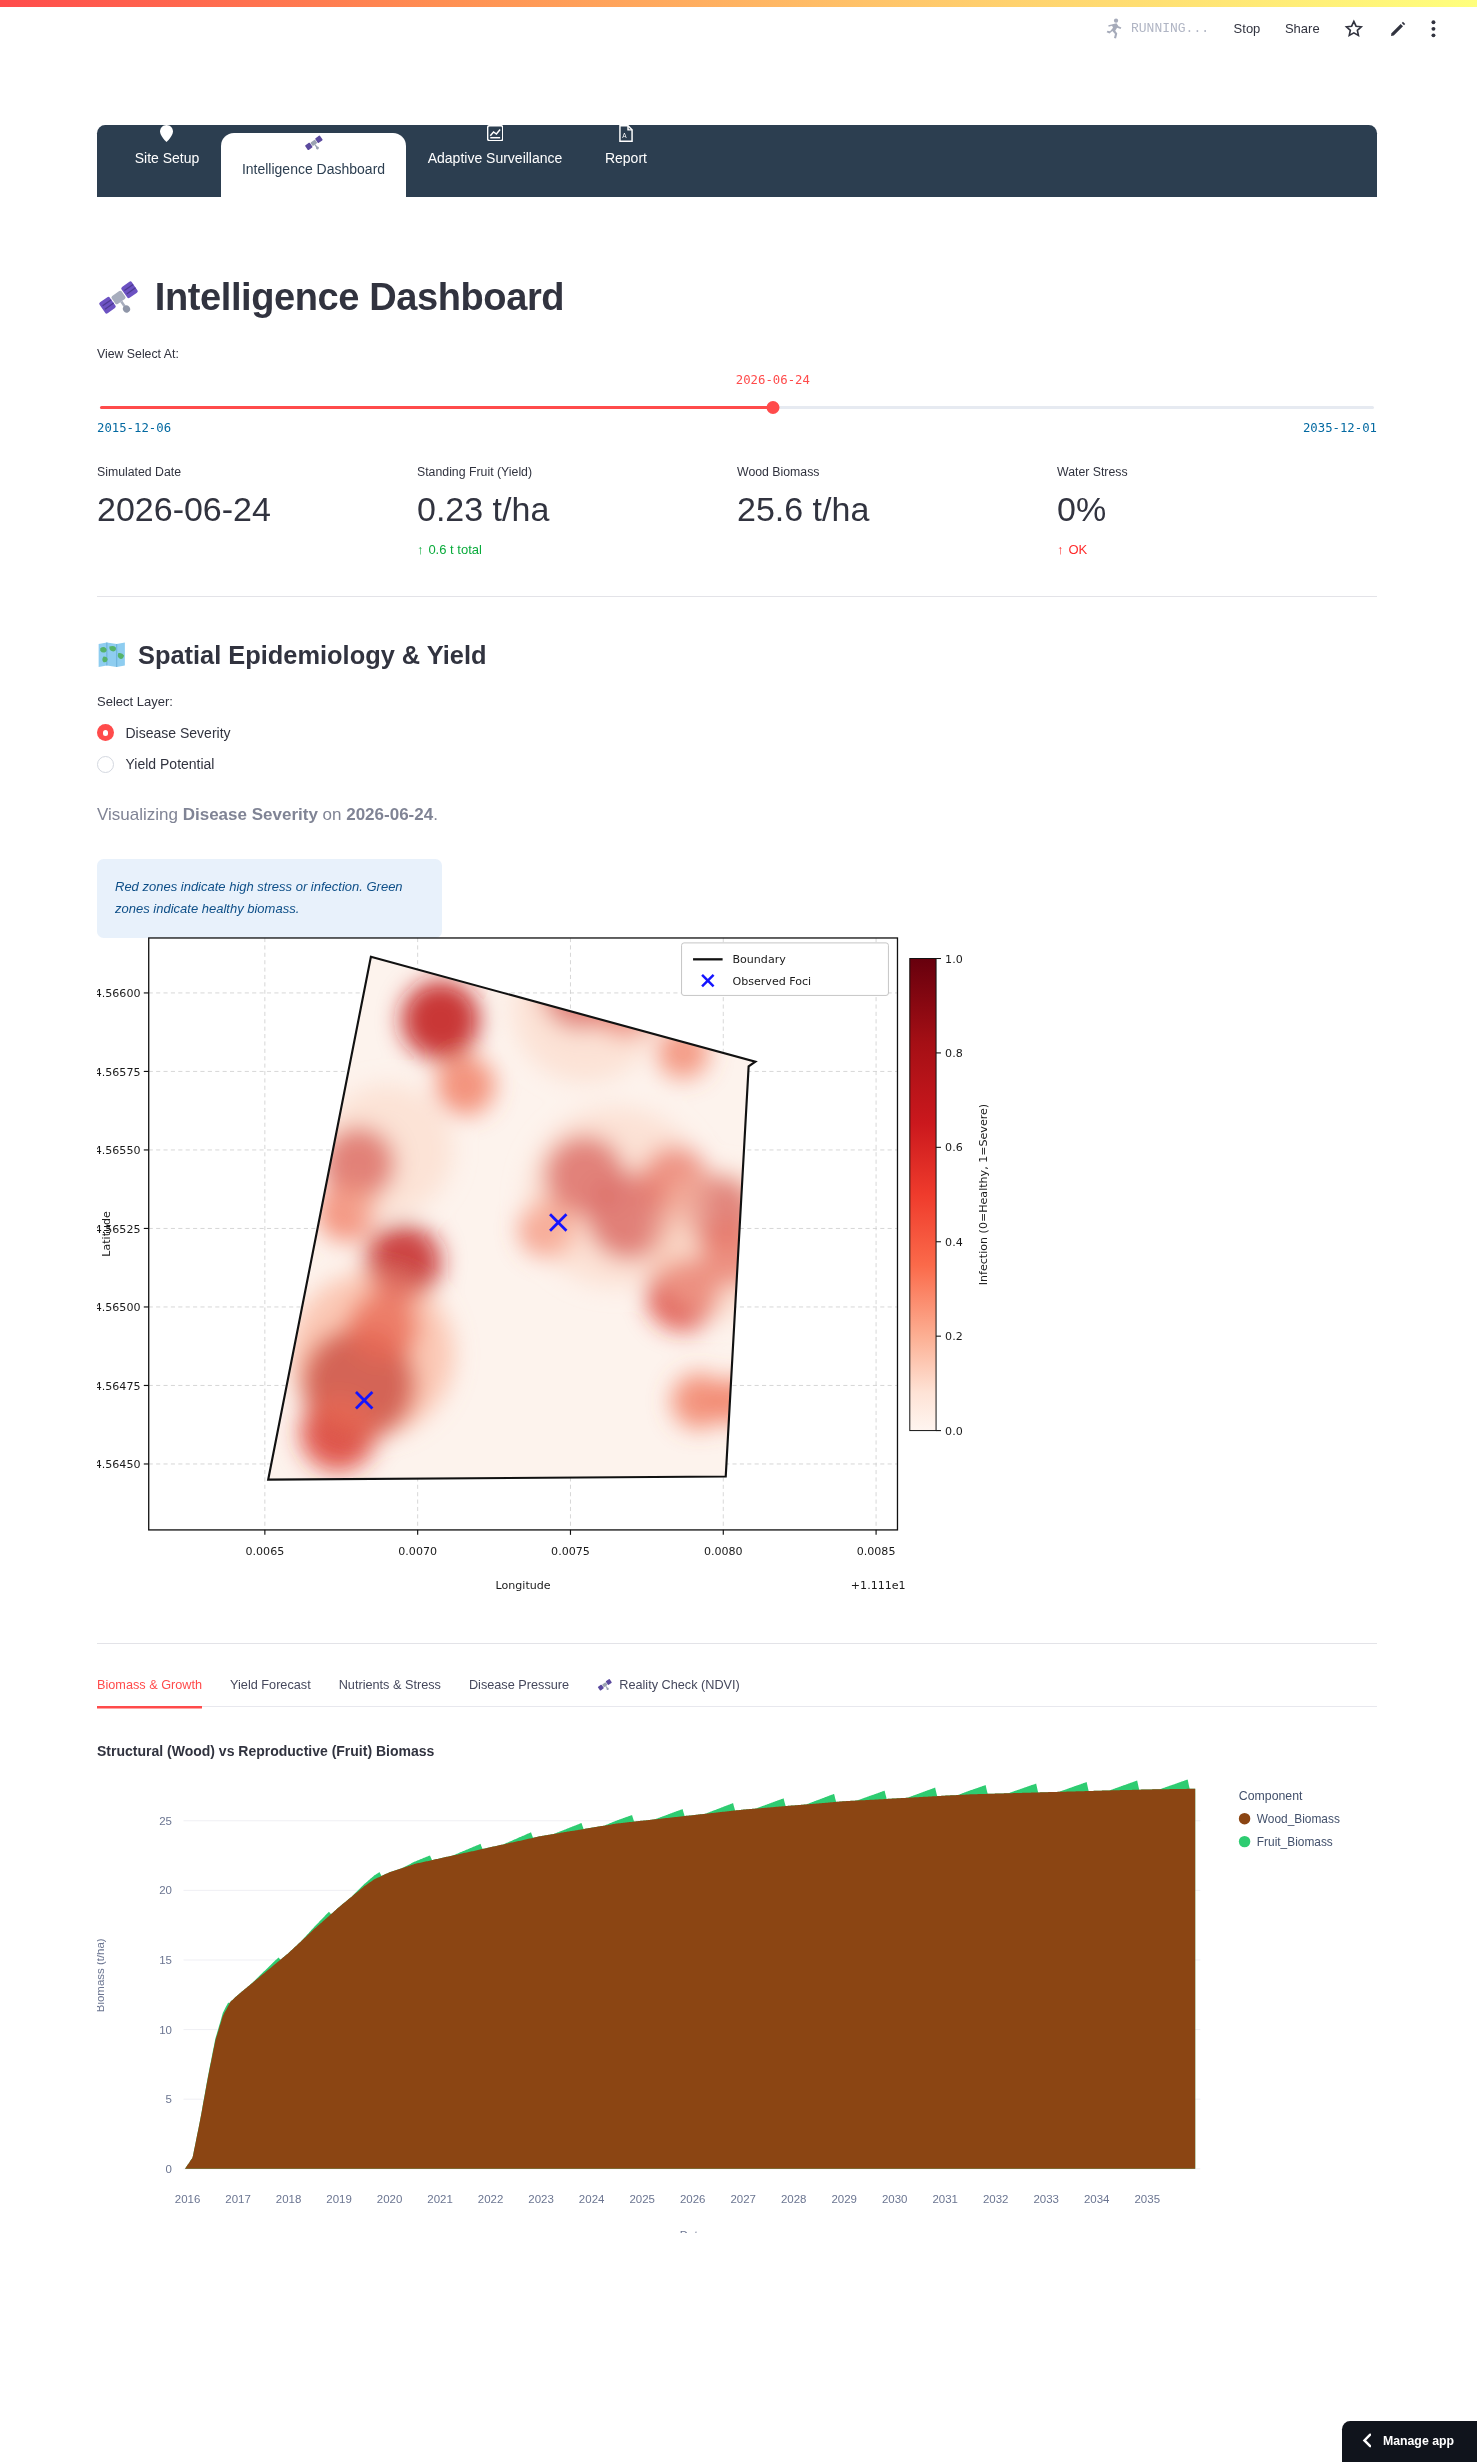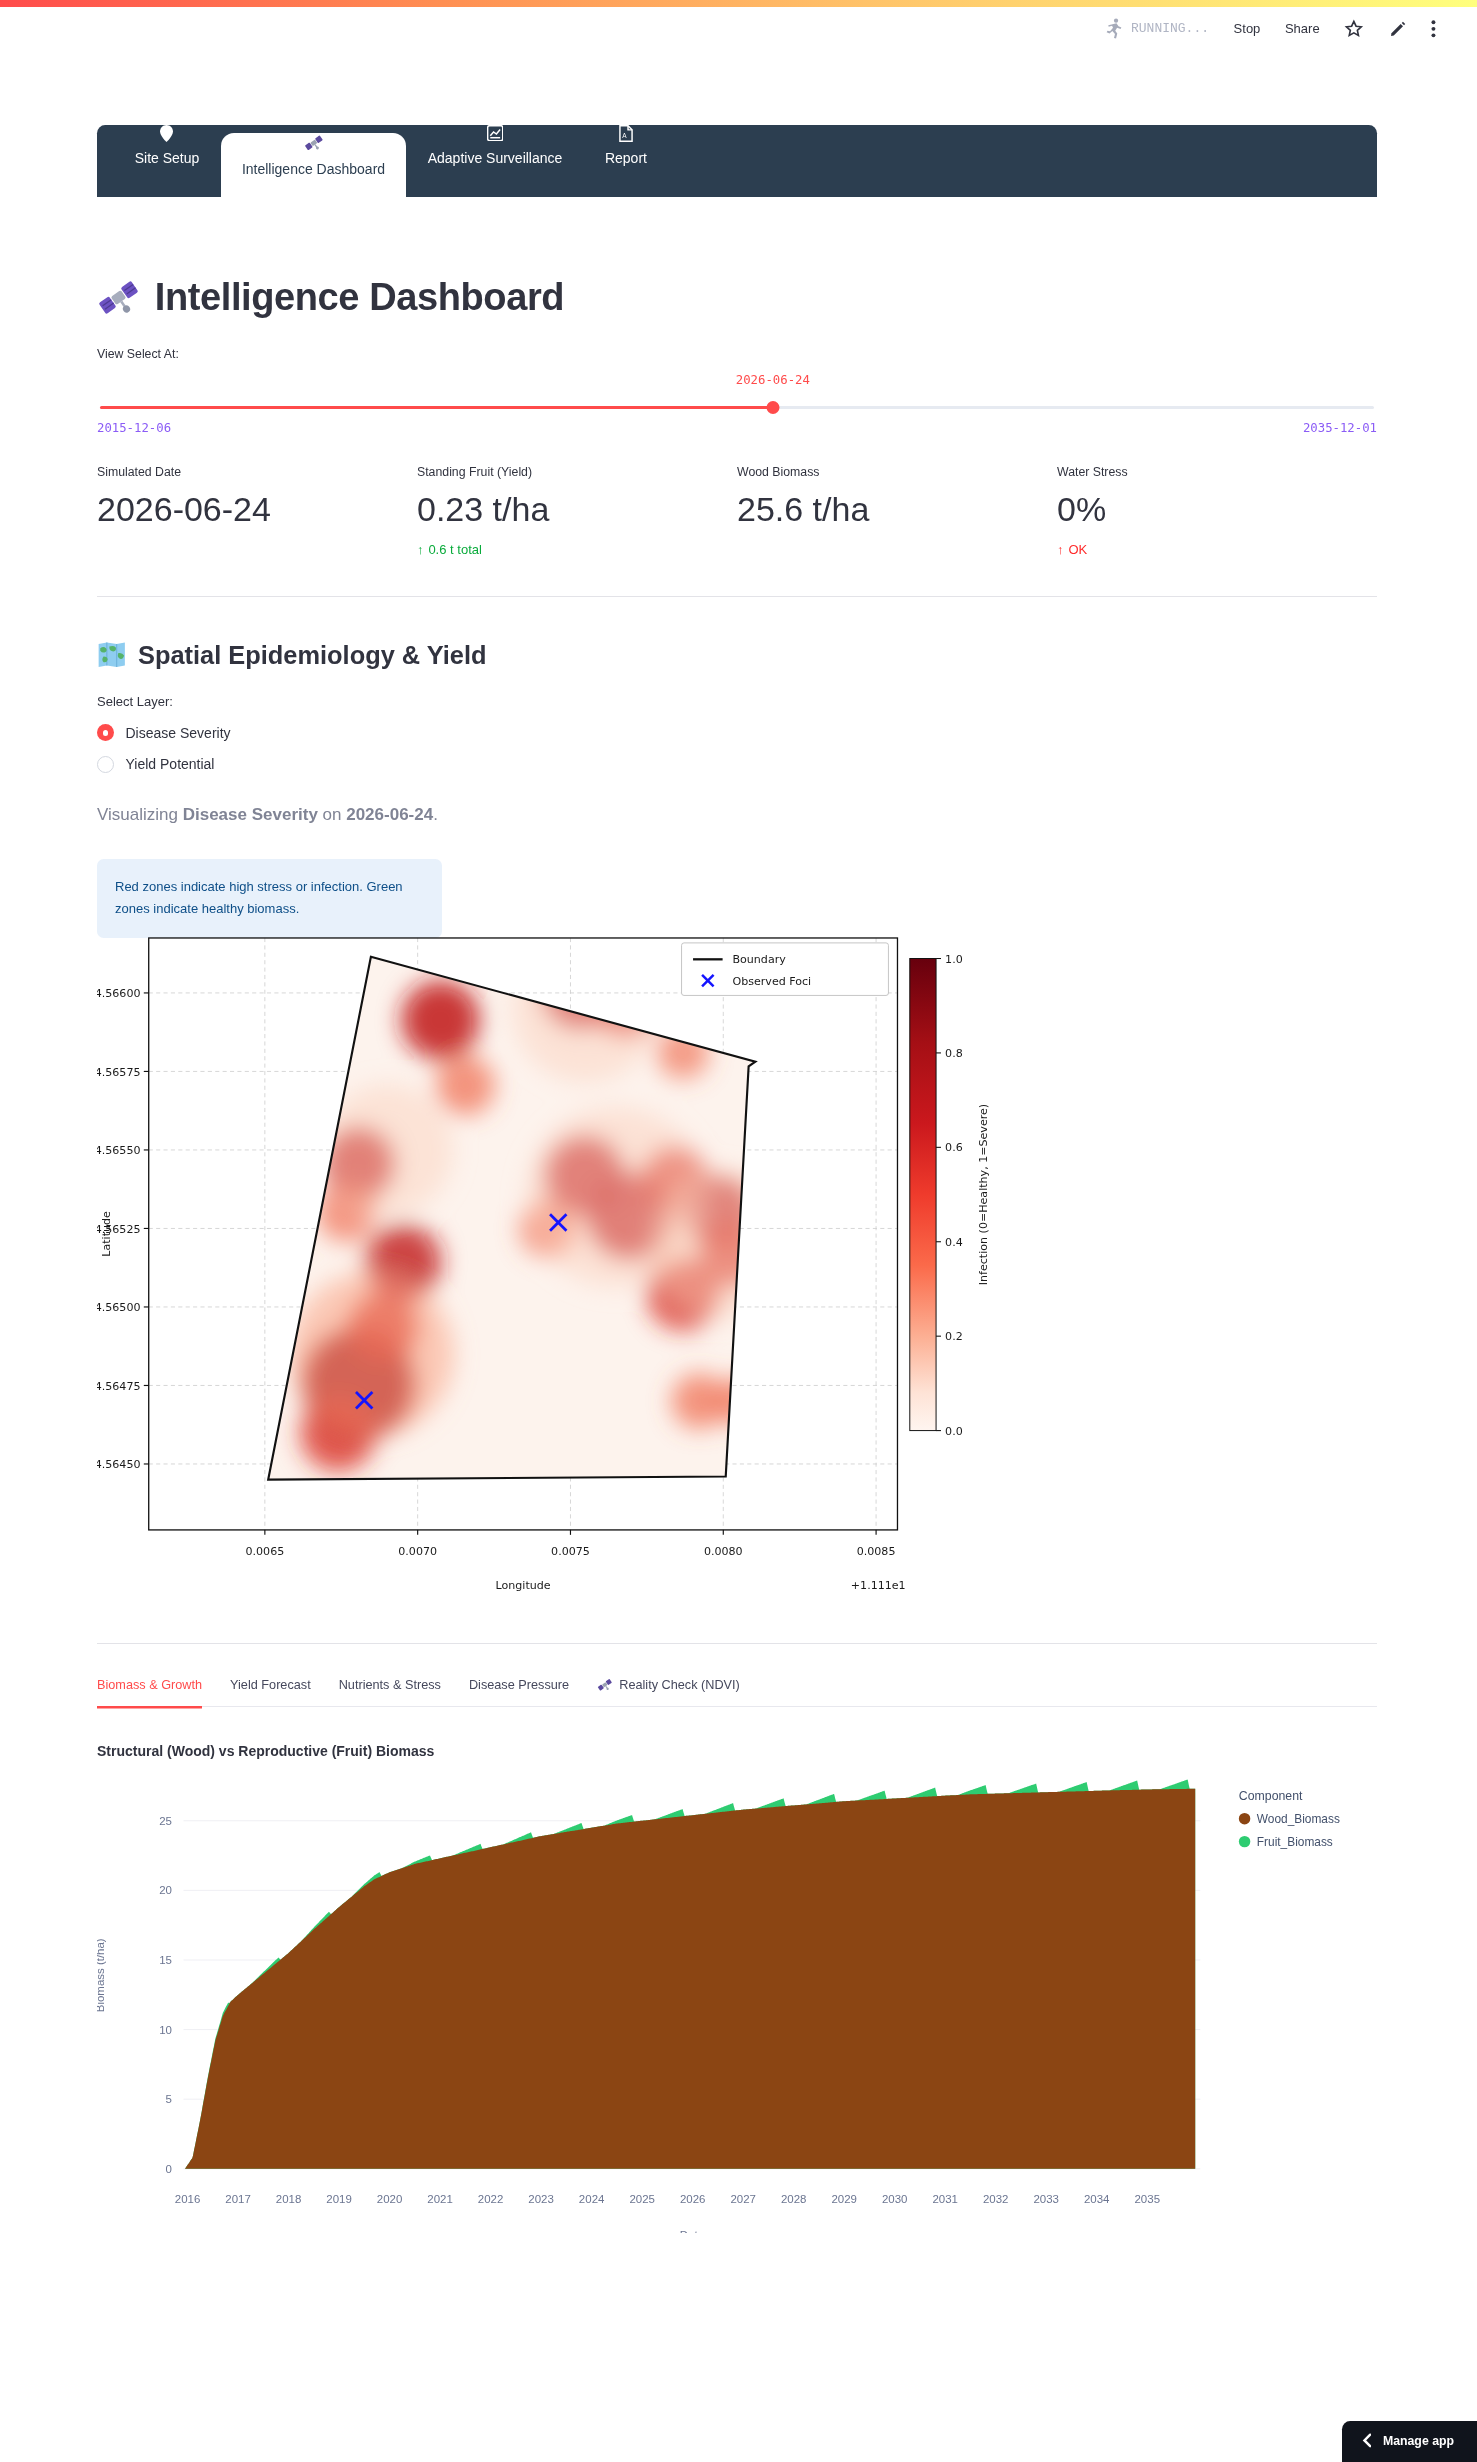--- a/index.html
+++ b/index.html
@@ -34,21 +34,21 @@
   .section-head h3 { font-size:25.4px; font-weight:700; color:#31333f; }
 
   .widget-label { font-size:12.3px; margin-top:28px; }
 
   
   .slider-wrap { position:relative; margin-top:11.5px; height:71px; }
   .slider-value { position:absolute; top:0; transform:translateX(-50%); color:#ff4b4b; font-size:12.3px; }
   .slider-track { position:absolute; top:33px; left:3.3px; right:3.3px; height:3.3px; background:#e6eaf1; border-radius:1.6px; }
   .slider-fill { position:absolute; top:0; left:0; height:3.3px; background:#ff4b4b; border-radius:1.6px; }
   .slider-thumb { position:absolute; top:-4.9px; width:13px; height:13px; border-radius:50%; background:#ff4b4b; transform:translateX(-50%); }
-  .slider-minmax { position:absolute; top:48px; left:0; right:0; display:flex; justify-content:space-between; font-size:12.3px; color:#8b5cf6; }
+  .slider-minmax { position:absolute; top:48px; left:0; right:0; display:flex; justify-content:space-between; font-size:12.3px; color:#0369a1; }
 
   
   .metrics { display:flex; margin-top:21.3px; }
   .metric { width:320px; }
   .metric .mlabel { font-size:12.3px; }
   .metric .mvalue { font-size:34px; margin-top:11.5px; color:#31333f; }
   .metric .mdelta { font-size:13px; margin-top:13px; display:flex; gap:4.9px; align-items:center; }
   .mdelta.green { color:#09ab3b; } .mdelta.red { color:#ff2b2b; }
 
   .divider { border:none; border-top:0.8px solid #e3e3e8; margin-top:39px; }
@@ -57,21 +57,21 @@
   .spatial-row { display:flex; margin-top:24.6px;flex-direction:column; }
   .spatial-left { width:365px; flex:none; padding-right:20.5px; }
   .radio-row { display:flex; align-items:center; gap:11.5px; margin-top:14.8px; font-size:14px; cursor:pointer; }
   .radio-dot { width:17px; height:17px; border-radius:50%; flex:none; position:relative; }
   .radio-dot.sel { background:#ff4b4b; }
   .radio-dot.sel::after { content:""; position:absolute; left:5.7px; top:5.7px; width:5.7px; height:5.7px; border-radius:50%; background:#fff; }
   .radio-dot.unsel { border:1.6px solid #d4d8e0; background:#fff; }
   .caption { margin-top:26px; font-size:17px; color:#808495; line-height:1.9; }
   .caption b { color:#808495; }
   .infobox { margin-top:28px; background:#e8f1fb; border-radius:6.6px; padding:16.4px 18px; color:#0e4f88;
-    font-size:13px; line-height:1.75; }
+    font-size:13px; line-height:1.75;font-style:italic; }
   .mapfig { width:899px; height:694px; flex:none; position:relative; top:-9.8px; }
 
   
   .traj-tabs { display:flex; gap:28px; margin-top:33px; border-bottom:1.6px solid #e8e8ee; }
   .traj-tab { font-size:12.7px; color:#45485c; padding-bottom:13px; cursor:pointer; display:flex; gap:6.6px; align-items:center; white-space:nowrap; }
   .traj-tab.active { color:#ff4b4b; box-shadow:0 2.5px 0 0 #ff4b4b; }
   .chart-title { font-size:14px; font-weight:700; margin-top:36px; }
   .areafig { width:1280px; height:466px; margin-top:8.2px; overflow:hidden; }
 
   

